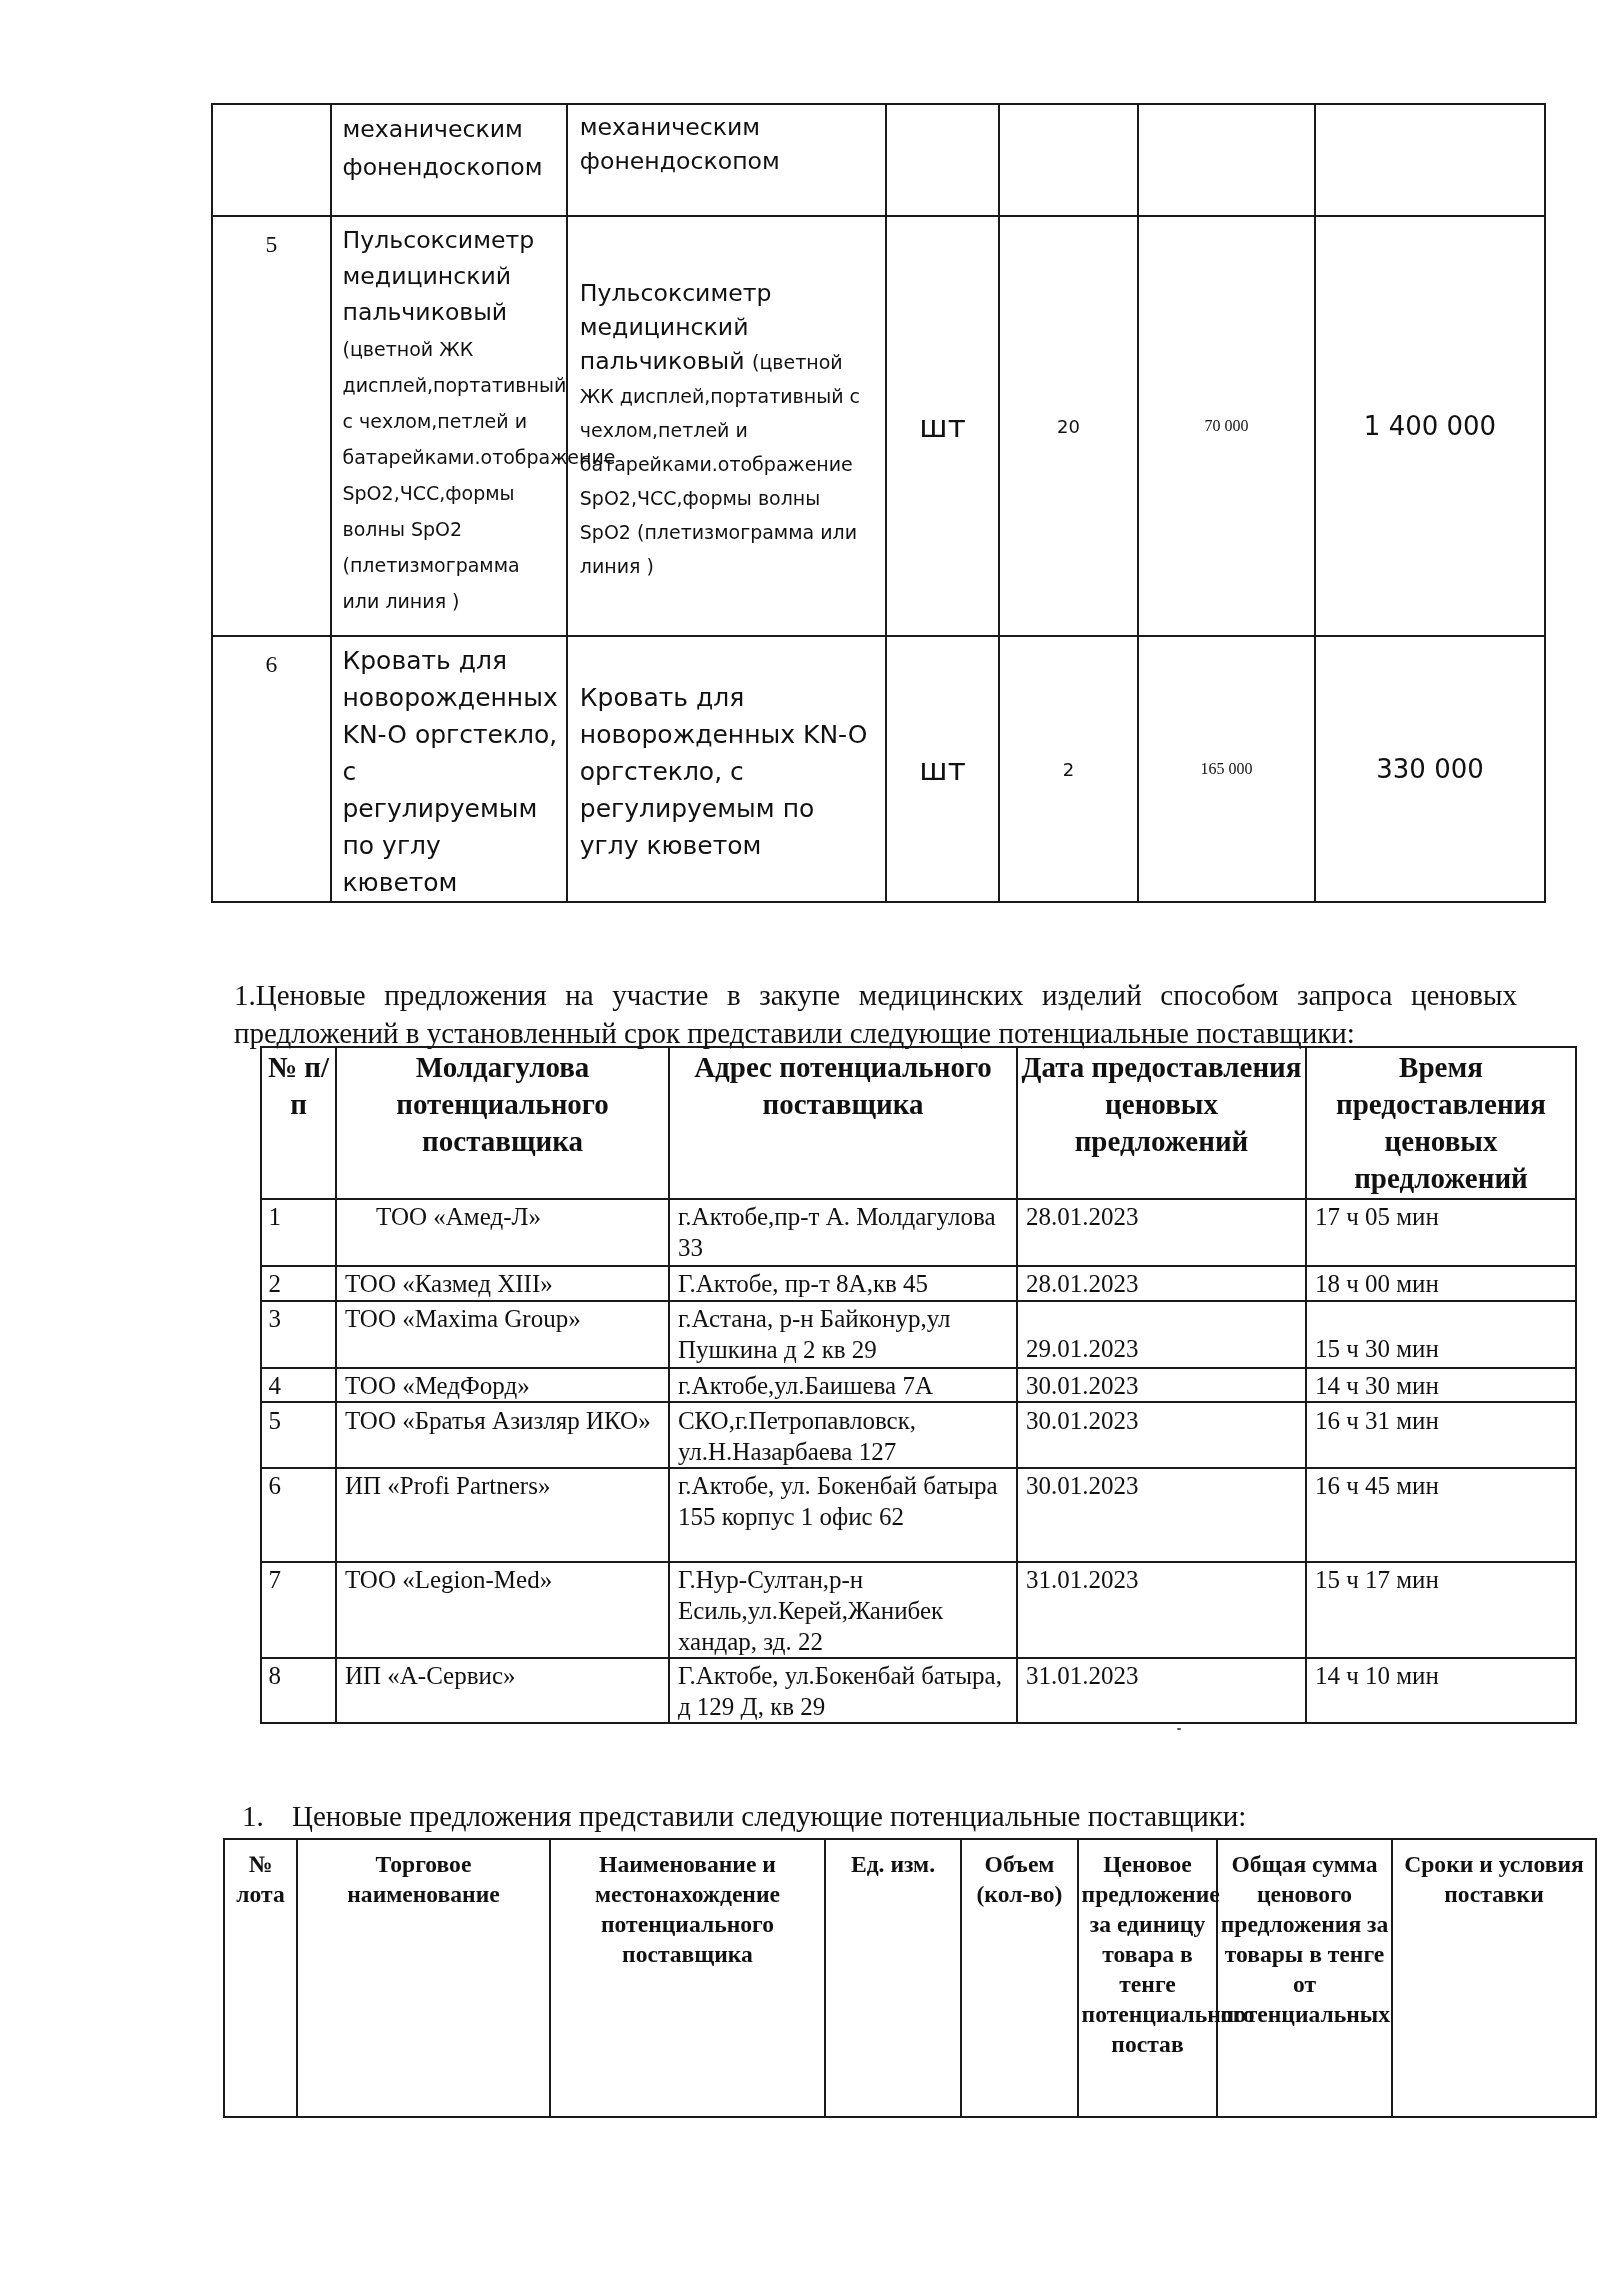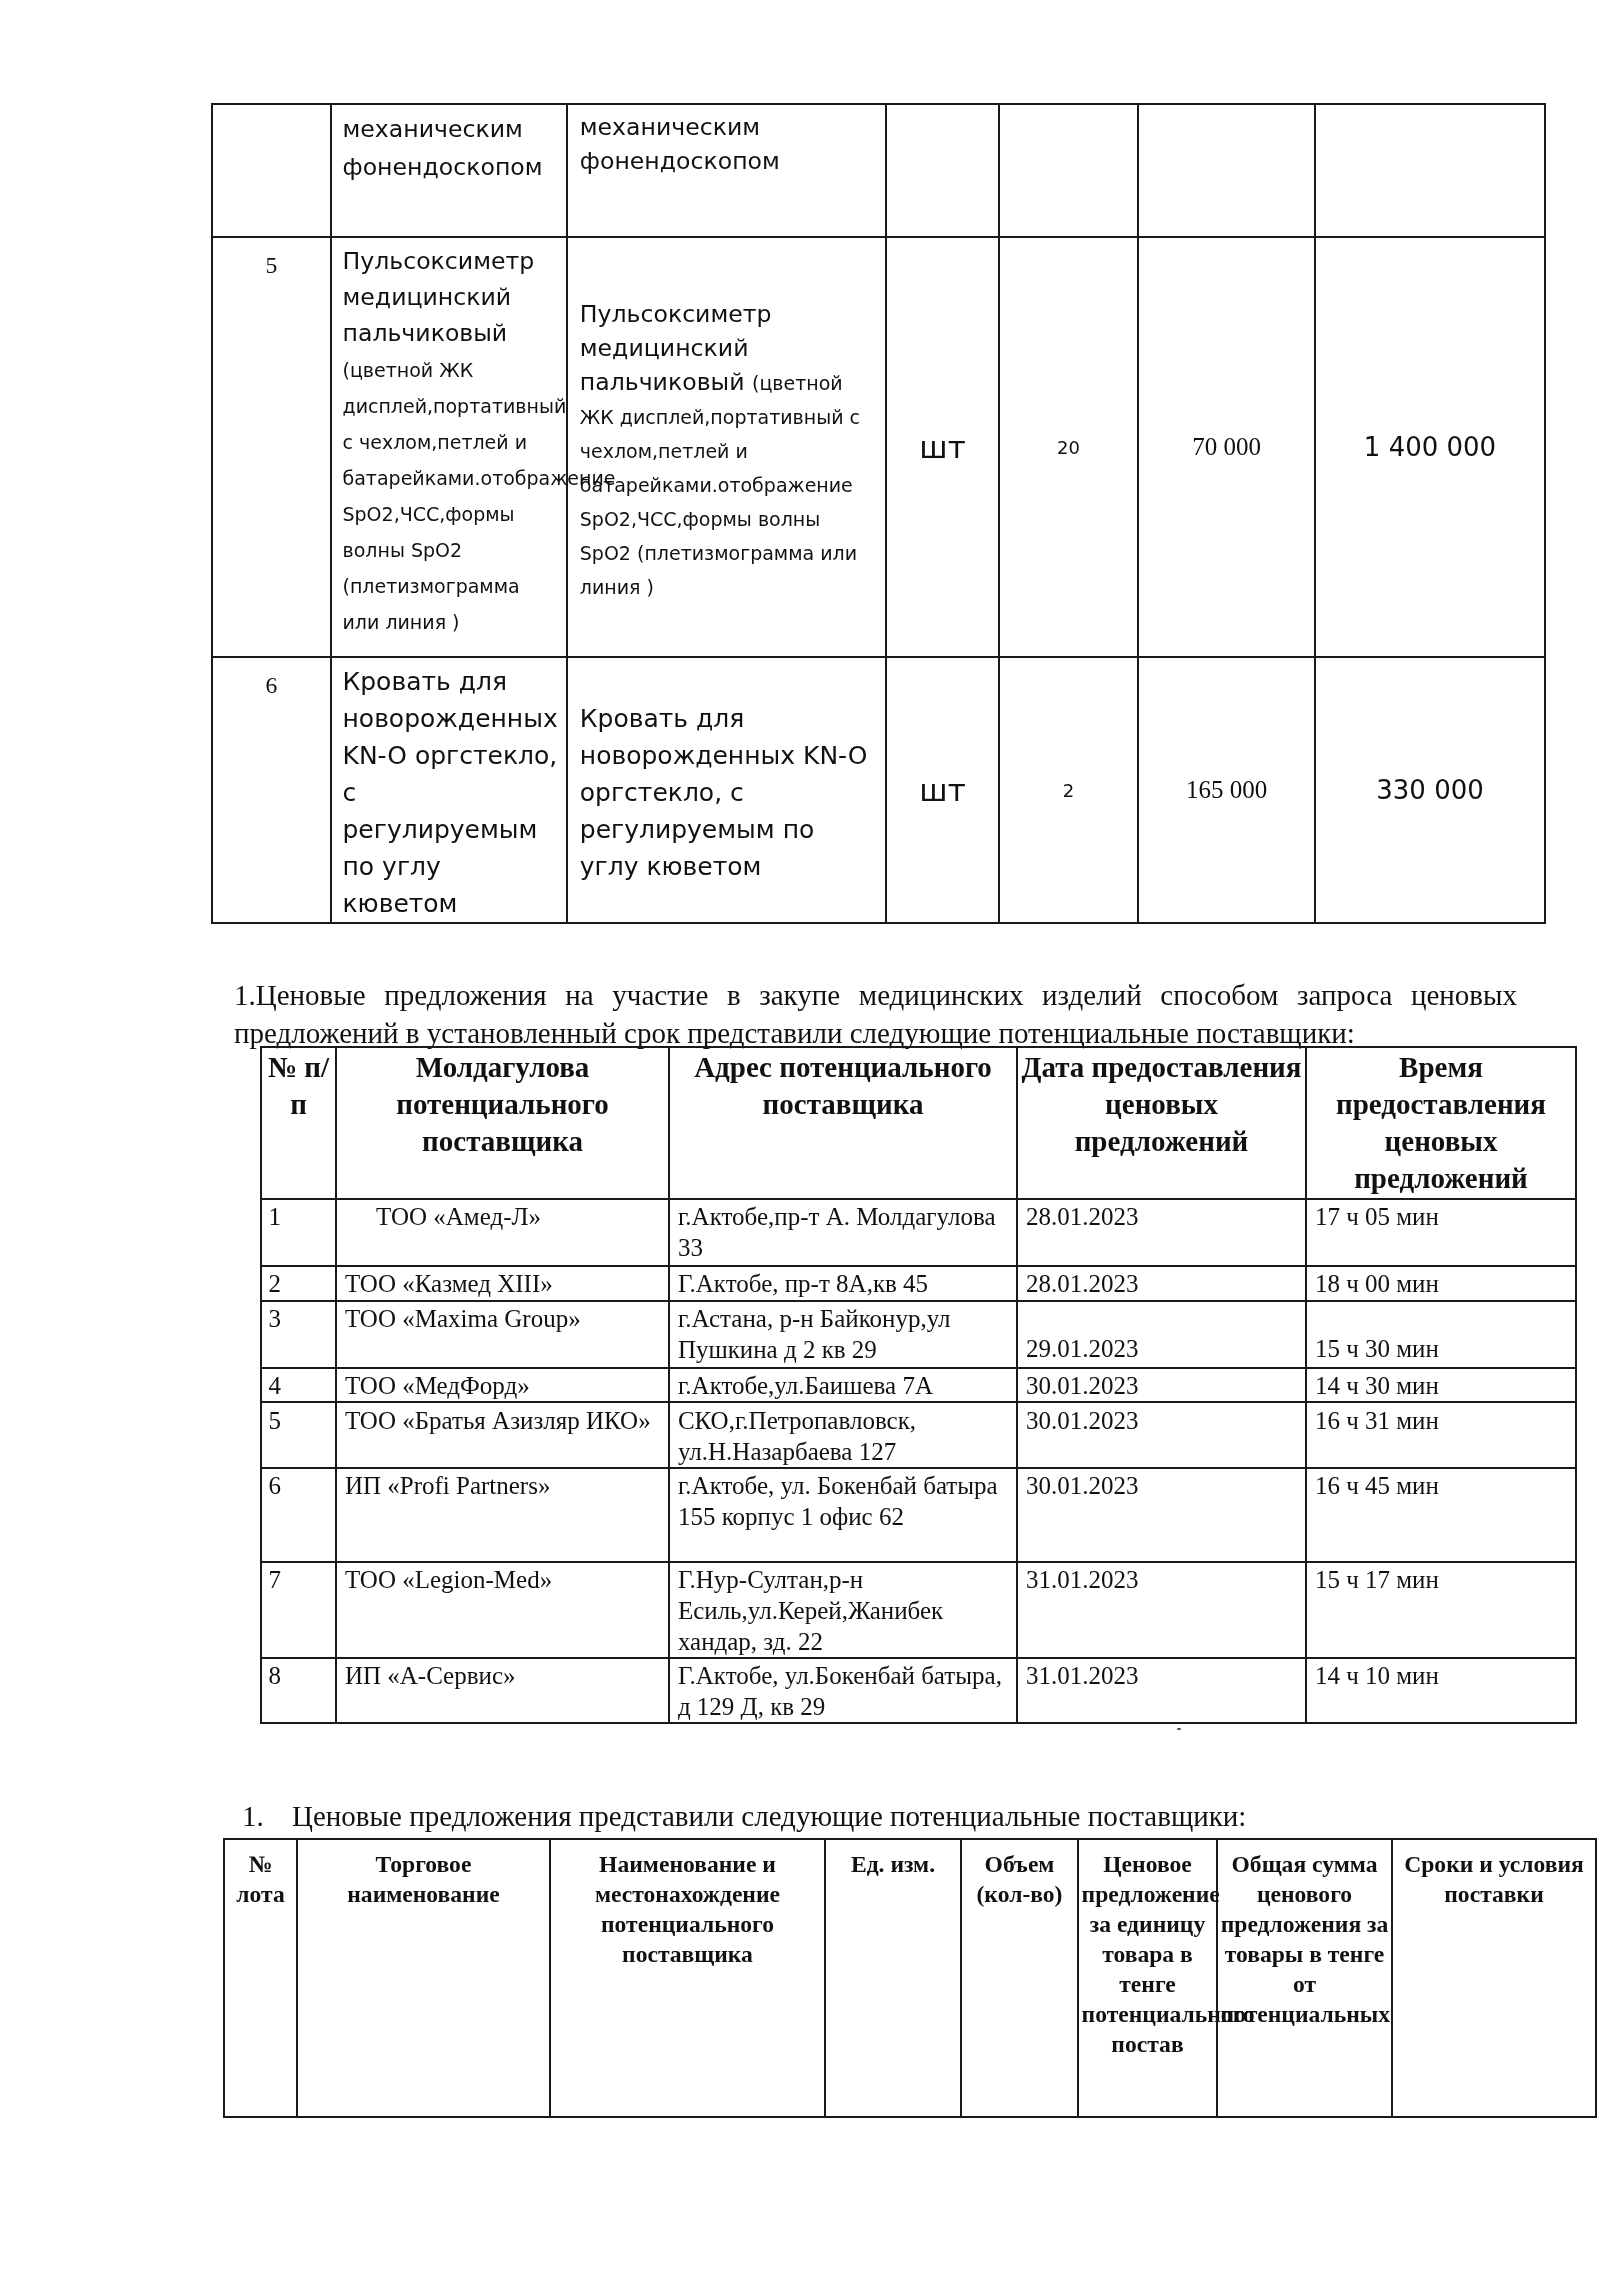--- a/index.html
+++ b/index.html
@@ -11,23 +11,23 @@
   
   #t-items { left: 211px; top: 103px; width: 1333px; }
   #t-items td { font-family: "DejaVu Sans", sans-serif; }
   #t-items .c-num { font-family: "Liberation Serif", serif; font-size: 23.6px; text-align: center; padding-top: 14.4px; }
   #t-items .c-name { font-size: 23.6px; line-height: 36px; padding: 5.2px 7.9px 0 10.5px; }
   #t-items .c-name .small { font-size: 19px; line-height: 31px; }
   #t-items .c-desc { font-size: 23.6px; line-height: 34px; padding: 5.2px 9.2px 0 11.8px; vertical-align: middle; }
   #t-items .c-desc .small { font-size: 19px; line-height: 30px; }
   #t-items .c-unit { font-size: 31px; text-align: center; vertical-align: middle; }
   #t-items .c-qty { font-size: 18px; text-align: center; vertical-align: middle; }
-  #t-items .c-price { font-family: "Liberation Serif", serif; font-size: 25px; text-align: center; vertical-align: middle; }
+  #t-items .c-price { font-family: "Liberation Serif", serif; font-size: 16px; text-align: center; vertical-align: middle; }
   #t-items .c-total { font-size: 26px; text-align: center; vertical-align: middle; }
-  #t-items tr.r-cont { height: 133px; margin-left: 20px; }
+  #t-items tr.r-cont { height: 112px; margin-left: 20px; }
   #t-items tr.r-5 { height: 420px; }
   #t-items tr.r-6 { height: 257px; }
   #t-items tr.r-6 .c-name { font-size: 25px; line-height: 37px; }
   #t-items tr.r-6 .c-desc { font-size: 25px; line-height: 37px; }
 
   
   #para1 { left: 234px; top: 976px; width: 1283px; font-family: "Liberation Serif", serif; font-size: 29px; line-height: 38px; text-align: justify; }
 
   
   #t-sup { left: 260px; top: 1046px; width: 1314px; }

